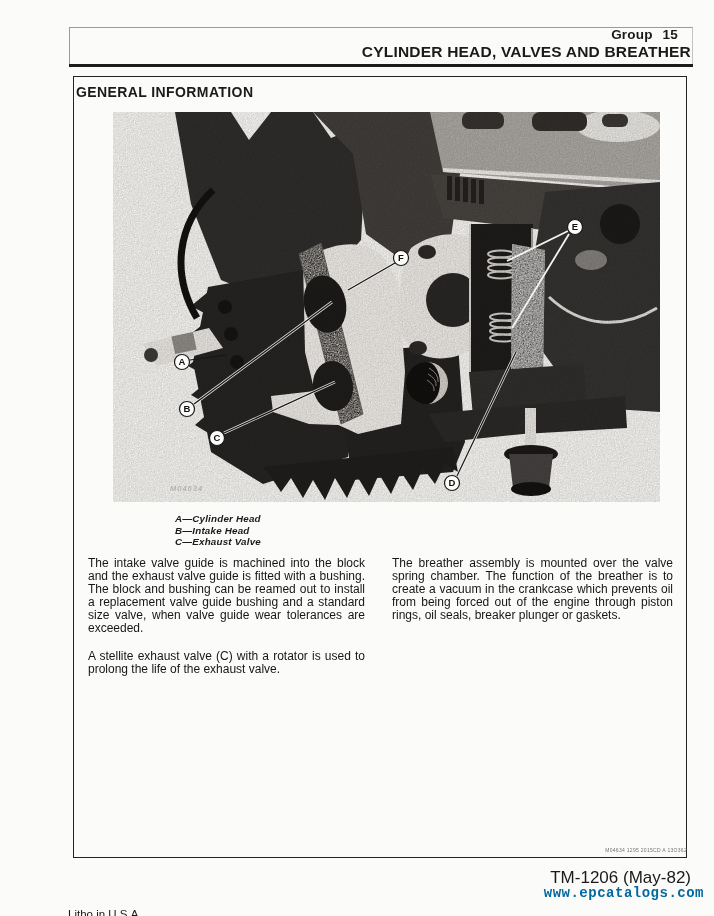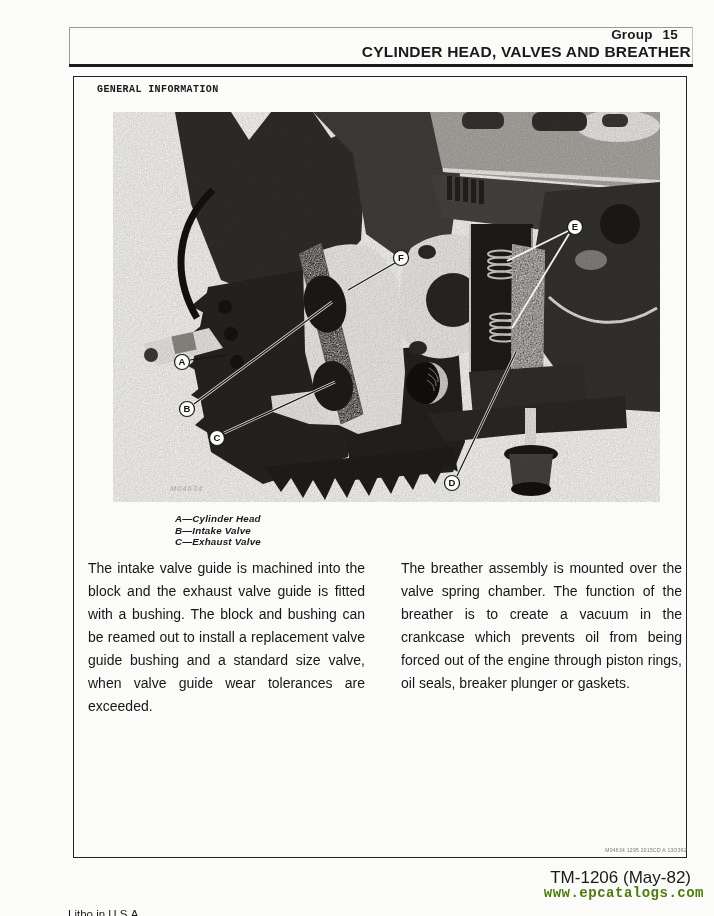--- a/index.html
+++ b/index.html
@@ -10,42 +10,42 @@
   }
   .abs{position:absolute;}
   
   .hdr-hairline{left:69px; top:27px; width:622px; height:37px;
     border-left:1px solid #9a9a96; border-top:1px solid #9a9a96; border-right:1px solid #c4c4c0;}
   .hdr-group{right:36px; top:27px; font-size:13.5px; font-weight:bold; word-spacing:6px; letter-spacing:.2px;}
   .hdr-title{right:23px; top:43px; font-size:15.5px; font-weight:bold; letter-spacing:.2px;margin-left:16px;}
   .hdr-rule{left:69px; top:64px; width:624px; height:2.5px; background:#1c1c1c;}
   
   .content-box{left:73px; top:76px; width:612px; height:780px; border:1.6px solid #222;}
-  .section-title{left:97px; top:84px; font-size:10px; font-weight:bold; letter-spacing:.4px;font-family:Liberation Mono, monospace;}
+  .section-title{left:76px; top:84px; font-size:14px; font-weight:bold; letter-spacing:.4px;}
   
   .figure{left:113px; top:112px; width:547px; height:390px;}
   .fig-watermark{left:128px; top:484px; font-size:7.5px; font-style:italic; color:#a7a49f; letter-spacing:1px;padding-left:42px;}
   
   .legend{font-size:9.8px; font-weight:bold; line-height:11.6px; letter-spacing:.2px; white-space:nowrap;font-style:italic;}
   .legend-left{left:175px; top:513px;}
   .legend-right{left:443px; top:513px;}
   
-  .bodycol{font-size:14px; line-height:23px; text-align:justify; color:#161616;}
+  .bodycol{font-size:12px; line-height:13px; text-align:justify; color:#161616;}
   .col-left{left:88px; top:557px; width:277px;}
-  .col-right{left:401px; top:557px; width:281px;}
+  .col-right{left:392px; top:557px; width:281px;}
   .bodycol p{margin:0;}
   .bodycol p + p{margin-top:15px;}
   
   .micro-code{right:27px; top:847px; font-size:5px; color:#77756f; letter-spacing:.3px;}
   .ftr-litho{left:68px; top:908px; font-size:11.5px;}
   .ftr-page{left:73px; top:867px; width:612px; text-align:center; font-size:12.5px; font-weight:bold; letter-spacing:.3px;}
   .ftr-doc{right:23px; top:868px; font-size:17px;}
   .site-link{right:10px; top:885px;
     font-family:"Liberation Mono","DejaVu Sans Mono",monospace;
-    font-size:14px; font-weight:bold; color:#4d7c0f; text-decoration:none; letter-spacing:.5px;padding-left:18px;}
+    font-size:14px; font-weight:bold; color:#0369a1; text-decoration:none; letter-spacing:.5px;padding-left:18px;}
 </style>
 </head>
 <body>
 
 <div class="page">
 
   <div class="abs hdr-hairline"></div>
   <div class="abs hdr-group">Group 15</div>
   <div class="abs hdr-title">CYLINDER HEAD, VALVES AND BREATHER</div>
   <div class="abs hdr-rule"></div>
@@ -213,26 +213,27 @@
           <circle cx="288" cy="146" r="7.5" fill="#fcfcfa" stroke="#1a1a1a" stroke-width="1.2"></circle>
           <text x="288" y="149.4">F</text>
         </g>
       </g>
     </svg>
   </div>
   <div class="abs fig-watermark">M04634</div>
 
   <div class="abs legend legend-left">
     <div>A—Cylinder Head</div>
-    <div>B—Intake Valve</div>
+    <div>B—Intake Head</div>
     <div>C—Exhaust Valve</div>
   </div>
 
   <div class="abs bodycol col-left">
     <p>The intake valve guide is machined into the block and the exhaust valve guide is fitted with a bushing. The block and bushing can be reamed out to install a replacement valve guide bushing and a standard size valve, when valve guide wear tolerances are exceeded.</p>
+    <p>A stellite exhaust valve (C) with a rotator is used to prolong the life of the exhaust valve.</p>
   </div>
   <div class="abs bodycol col-right">
     <p>The breather assembly is mounted over the valve spring chamber. The function of the breather is to create a vacuum in the crankcase which prevents oil from being forced out of the engine through piston rings, oil seals, breaker plunger or gaskets.</p>
   </div>
 
   <div class="abs micro-code">M04634 1295 2015CD A 13O362</div>
   <div class="abs ftr-litho">Litho in U.S.A.</div>
   <div class="abs ftr-doc">TM-1206 (May-82)</div>
   <a href="#" class="abs site-link">www.epcatalogs.com</a>
 

